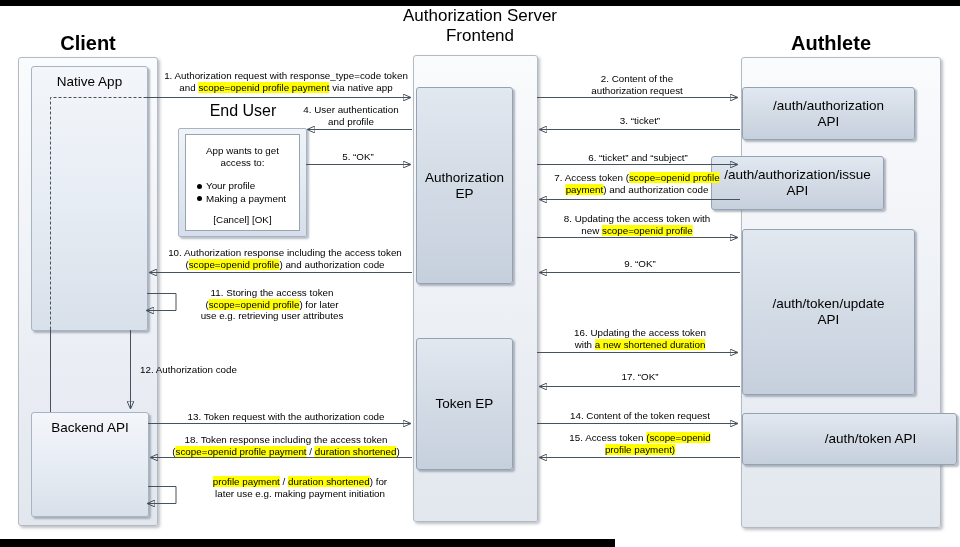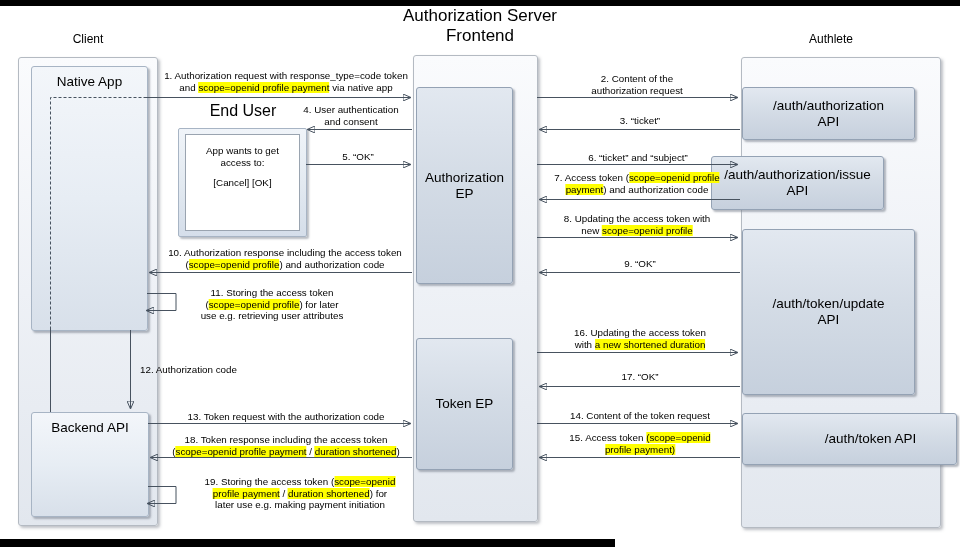--- a/index.html
+++ b/index.html
@@ -4,21 +4,21 @@
 <style>
   html,body{margin:0;padding:0;background:#fff;}
   .canvas{position:relative;width:960px;height:547px;background:#ffffff;overflow:hidden;
           font-family:"Liberation Sans", sans-serif;color:#000;}
   .bar{position:absolute;background:#000;}
   .bar-top{left:0;top:0;width:960px;height:6px;}
   .bar-bottom{left:0;top:539px;width:615px;height:8px;}
 
   .heading{position:absolute;white-space:nowrap;transform:translateX(-50%);text-align:center;}
   .title-line{font-size:17px;line-height:20px;}
-  .lane-heading{font-size:12px;}
+  .lane-heading{font-size:20px;font-weight:bold;}
   .enduser-heading{font-size:16px;}
 
   .container{position:absolute;border:1px solid #b4bac2;border-radius:3px;
              background:linear-gradient(180deg,#fafbfd 0%,#eef1f6 50%,#e2e7ee 100%);
              box-shadow:2px 2px 3px rgba(125,132,142,.5);}
   .node{position:absolute;border-radius:3px;box-shadow:2px 2px 2px rgba(118,126,138,.55);}
   .node.light{background:linear-gradient(180deg,#f3f6fa 0%,#e7edf4 50%,#d8e0ea 100%);border:1px solid #a7b4c4;}
   .node.mid{background:linear-gradient(180deg,#e2e8f0 0%,#d4dce6 45%,#c6d0dd 100%);border:1px solid #94a2b4;}
   .node-label{position:absolute;left:0;right:0;text-align:center;font-size:13.5px;line-height:16px;}
   .node.center-label{display:flex;align-items:center;justify-content:center;}
@@ -98,20 +98,30 @@
   </div>
   <div class="node mid center-label" style="left:742px;top:413px;width:171px;height:50px;padding-left:42px;">
     <div class="node-label">/auth/token API</div>
   </div>
 
   <div class="dialog-outer">
     <div class="dialog-inner">
       <div class="dialog-title">
         <div>App wants to get</div>
         <div>access to:</div>
+      </div>
+      <div class="dialog-bullets">
+        <div class="dialog-bullet">
+          <span class="bullet-dot"></span>
+          <span>Your profile</span>
+        </div>
+        <div class="dialog-bullet">
+          <span class="bullet-dot"></span>
+          <span>Making a payment</span>
+        </div>
       </div>
       <div class="dialog-actions">[Cancel] [OK]</div>
     </div>
   </div>
 
   <svg class="wires">
     <defs>
       <marker id="arrowhead" markerWidth="8" markerHeight="7" refX="7" refY="3.5" orient="auto">
         <path d="M0,0 L8,3.5 L0,7 z" fill="#3e4854" stroke="none"></path>
       </marker>
@@ -148,21 +158,21 @@
       </div>
       <div class="msg-label" style="top: 73px; left: 637px; transform: translateX(-50%);">
         <div><span>2. Content of the</span></div>
         <div><span>authorization request</span></div>
       </div>
       <div class="msg-label" style="top: 115px; left: 640px; transform: translateX(-50%);">
         <div><span>3. “ticket”</span></div>
       </div>
       <div class="msg-label" style="top: 104px; left: 351px; transform: translateX(-50%);">
         <div><span>4. User authentication</span></div>
-        <div><span>and consent</span></div>
+        <div><span>and profile</span></div>
       </div>
       <div class="msg-label" style="top: 151px; left: 358px; transform: translateX(-50%);">
         <div><span>5. “OK”</span></div>
       </div>
       <div class="msg-label" style="top: 152px; left: 638px; transform: translateX(-50%);">
         <div><span>6. “ticket” and “subject”</span></div>
       </div>
       <div class="msg-label" style="top: 172px; left: 637px; transform: translateX(-50%);">
         <div><span>7. Access token (</span><span class="hl">scope=openid profile</span></div>
         <div><span class="hl">payment</span><span>) and authorization code</span></div>
@@ -201,19 +211,18 @@
         <div><span>with </span><span class="hl">a new shortened duration</span></div>
       </div>
       <div class="msg-label" style="top: 371px; left: 640px; transform: translateX(-50%);">
         <div><span>17. “OK”</span></div>
       </div>
       <div class="msg-label" style="top: 434px; left: 286px; transform: translateX(-50%);">
         <div><span>18. Token response including the access token</span></div>
         <div><span>(</span><span class="hl">scope=openid profile payment</span><span> / </span><span class="hl">duration shortened</span><span>)</span></div>
       </div>
       <div class="msg-label" style="top: 476px; left: 300px; transform: translateX(-50%);">
-        <div><span>19. Storing the access token (</span><span class="hl">scope=openid</span></div>
         <div><span class="hl">profile payment</span><span> / </span><span class="hl">duration shortened</span><span>) for</span></div>
         <div><span>later use e.g. making payment initiation</span></div>
       </div>
     </div>
 
 </div>
 
 </body></html>

